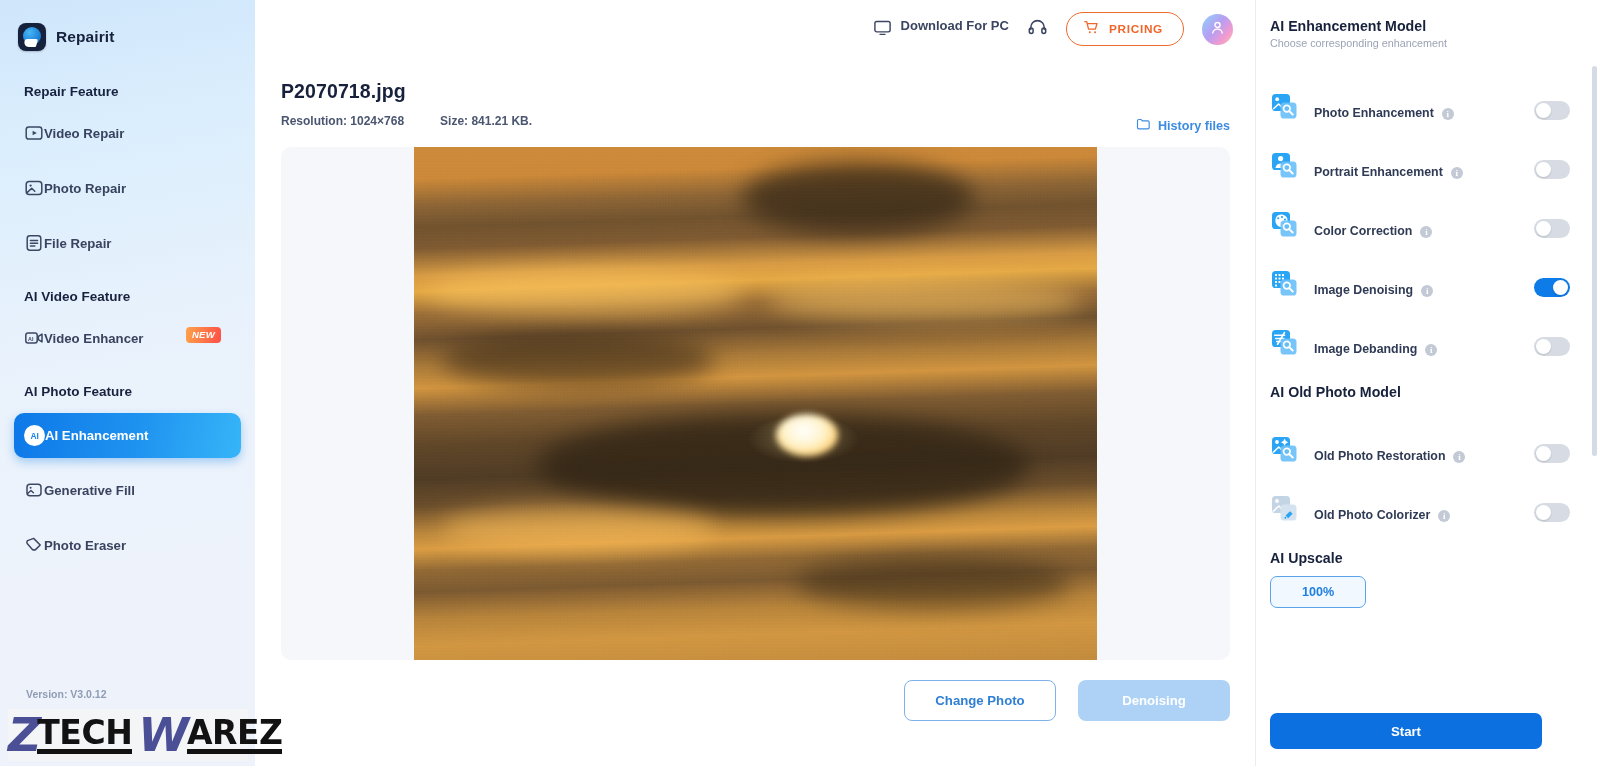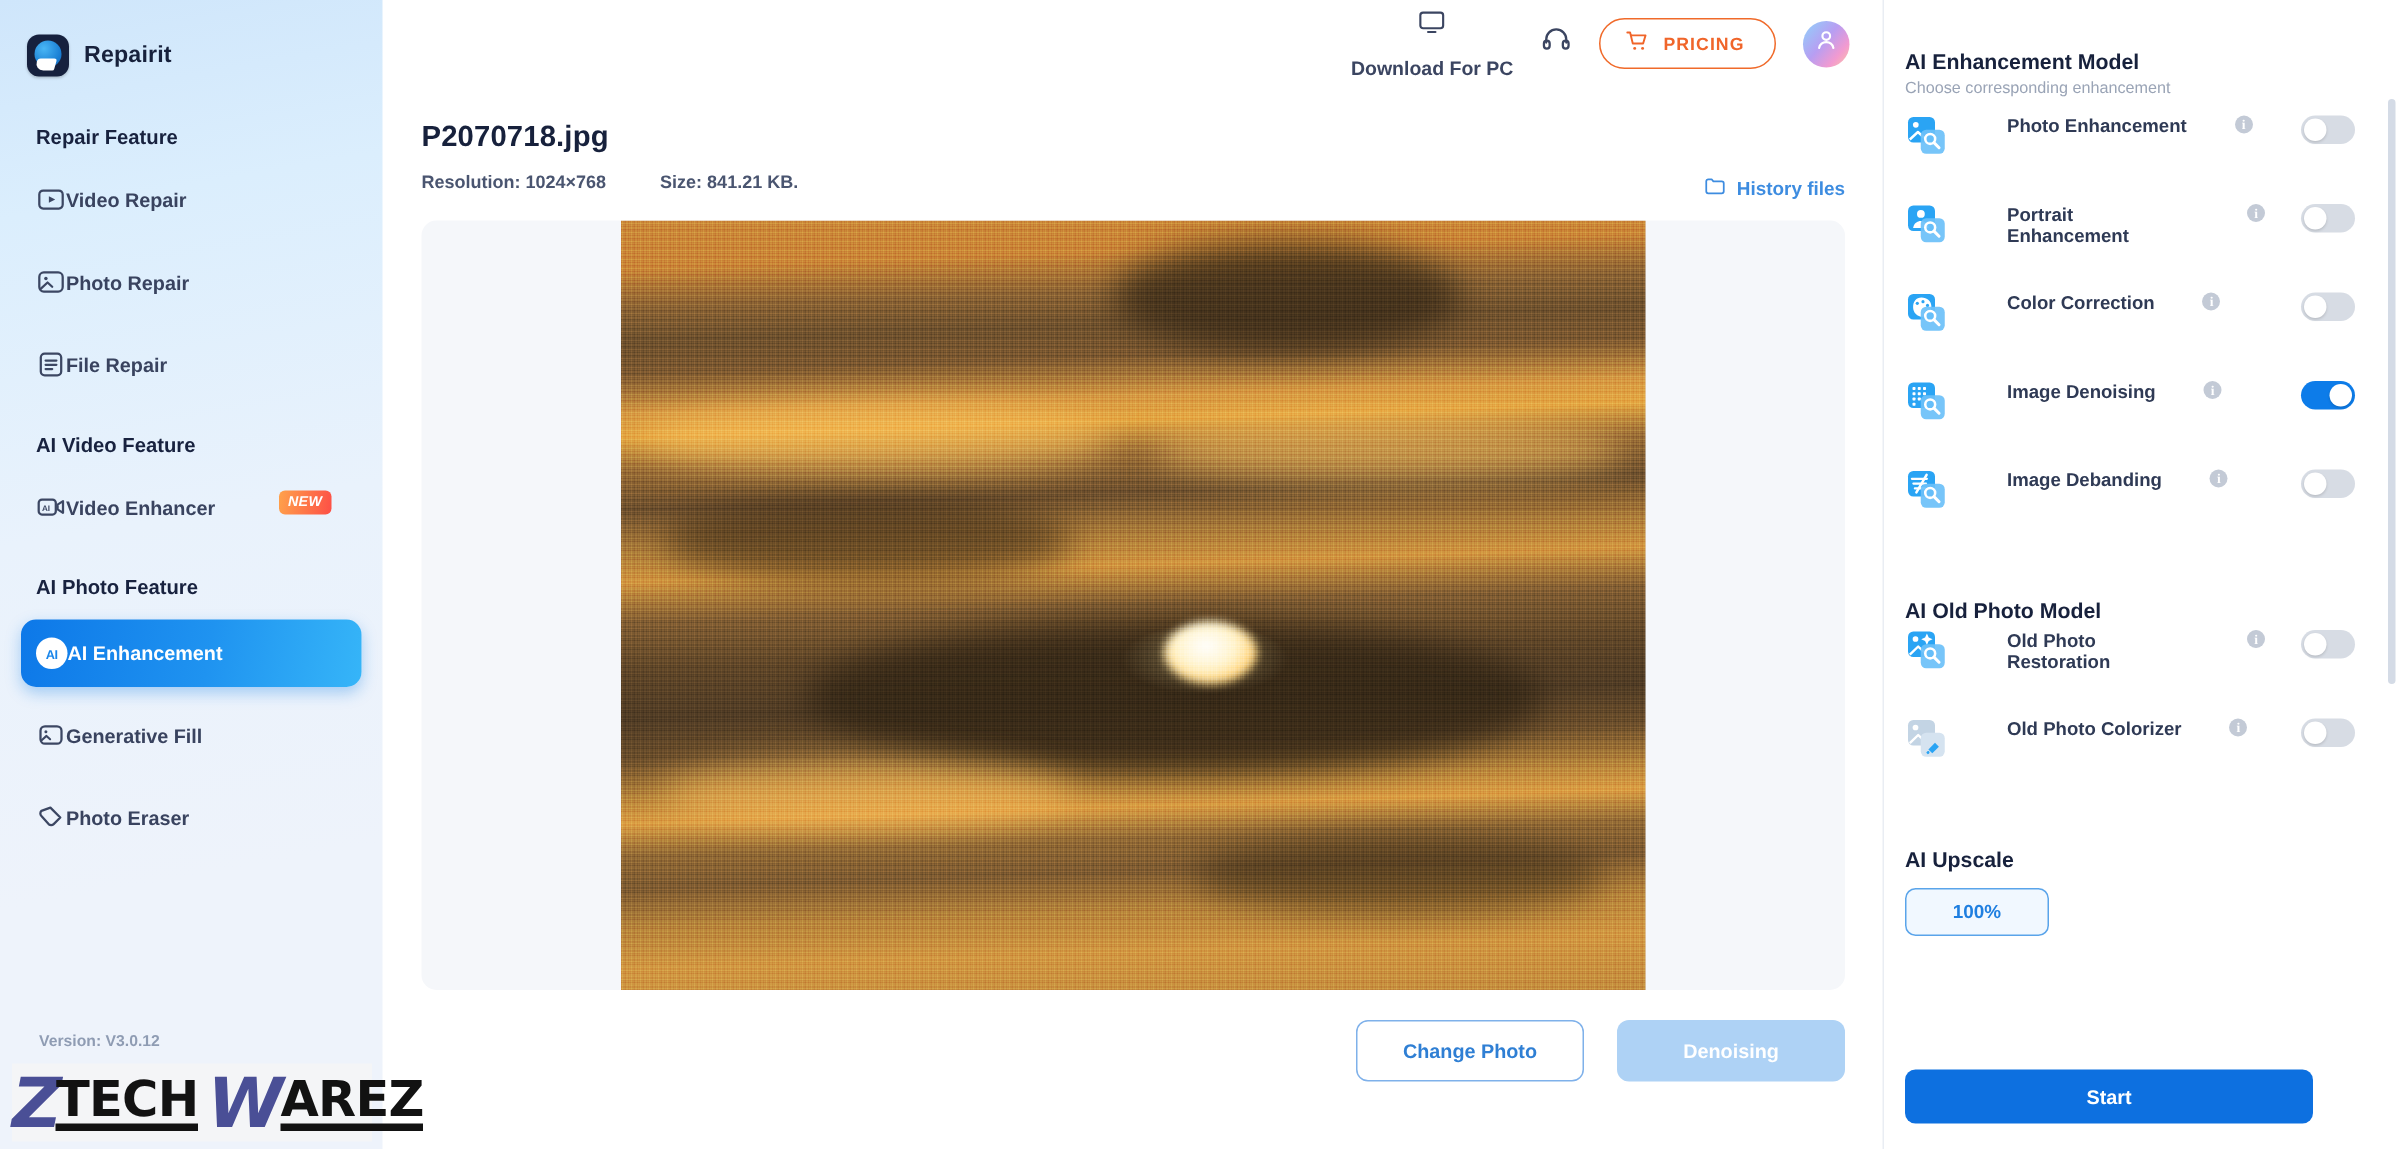--- a/index.html
+++ b/index.html
@@ -78,21 +78,21 @@
   .wm-w { font-size: 46px; font-weight: bold; font-style: italic; color: #4a4f96; line-height: 1; margin: 0 -2px 0 6px;}
   .wm-a { font-size: 33px; font-weight: bold; color: #121212; line-height: 1; border-bottom: 5px solid #121212; letter-spacing: -.5px; text-align: center;}
 
   
   .main-col { flex: 1 1 auto; display: flex; flex-direction: column; min-width: 0; background: #ffffff; }
 
   .topbar {
     height: 58px; flex: 0 0 58px; display: flex; align-items: center;
     justify-content: flex-end; padding-right: 22px; gap: 18px; background: #fff;
   }
-  .top-link { display: flex; align-items: center; gap: 9px; cursor: pointer; flex-direction: column; }
+  .top-link { display: flex; align-items: flex-start; gap: 9px; cursor: pointer; }
   .top-link-label { font-size: 13px; font-weight: bold; color: #3b4561; }
   .icon-btn { cursor: pointer; display: flex; align-items: center; }
   .pricing-btn {
     display: flex; align-items: center; gap: 9px;
     border: 1.6px solid #f06a2a; color: #f0652a; background: #fff;
     border-radius: 20px; height: 34px; padding: 0 20px 0 16px;
     font-size: 11.8px; font-weight: bold; letter-spacing: .7px; cursor: pointer;
   }
   .avatar {
     width: 31px; height: 31px; border-radius: 50%; cursor: pointer;
@@ -158,27 +158,27 @@
   .btn {
     width: 152px; height: 41px; border-radius: 8px; font-size: 13.2px; font-weight: bold;
     display: flex; align-items: center; justify-content: center; cursor: pointer;
   }
   .btn-outline { border: 1.4px solid #7fb1ea; color: #2f7fd4; background: #fff; }
   .btn-disabled { background: #aed2f5; color: #ffffff; cursor: default; }
 
   
   .rightpanel {
     width: 345px; flex: 0 0 345px; height: 766px; background: #ffffff;
-    border-left: 1px solid #e9edf3; padding: 34px 30px 0 14px; position: relative; overflow: hidden;
+    border-left: 1px solid #e9edf3; padding: 18px 30px 0 14px; position: relative; overflow: hidden;
   }
   .panel-title { font-size: 14.2px; font-weight: bold; color: #17213c; }
   .panel-sub { font-size: 10.8px; color: #9aa4b6; margin-top: 3px; }
   .section-title { font-size: 14.2px; font-weight: bold; color: #17213c; margin: 28px 0 4px 0; }
 
-  .model-row { display: flex; align-items: flex-start; height: 59px; padding-left: 1px; cursor: pointer; gap: 24px; }
+  .model-row { display: flex; align-items: flex-end; height: 59px; padding-left: 1px; cursor: pointer; }
   .model-ico { width: 27px; height: 27px; flex: 0 0 27px; position: relative; margin-right: 16px; }
   .model-label { font-size: 12.4px; font-weight: bold; color: #2f3a55; }
   .info-dot {
     width: 12px; height: 12px; border-radius: 50%; background: #c3cad6; margin-left: 8px;
     display: inline-flex; align-items: center; justify-content: center; cursor: pointer;
     font-size: 9px; color: #fff; font-weight: bold; font-family: "Liberation Serif", serif;
   }
   .toggle {
     margin-left: auto; width: 36px; height: 19px; border-radius: 10px;
     background: #d7dce4; position: relative; cursor: pointer; flex: 0 0 36px;

